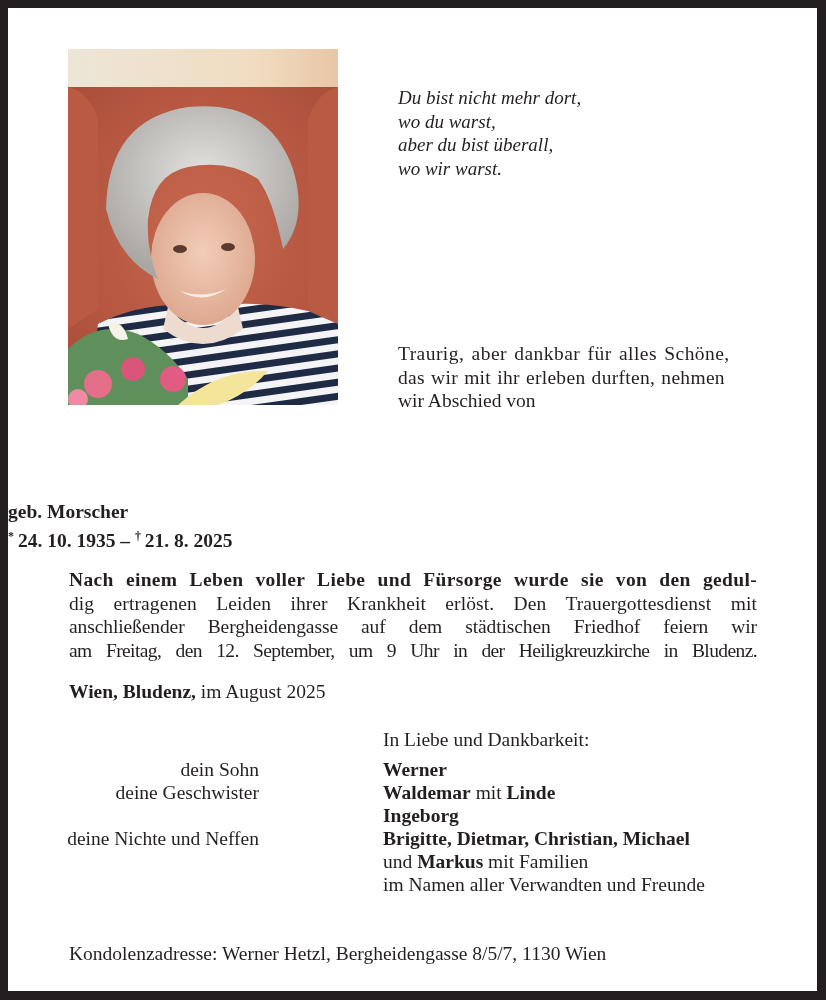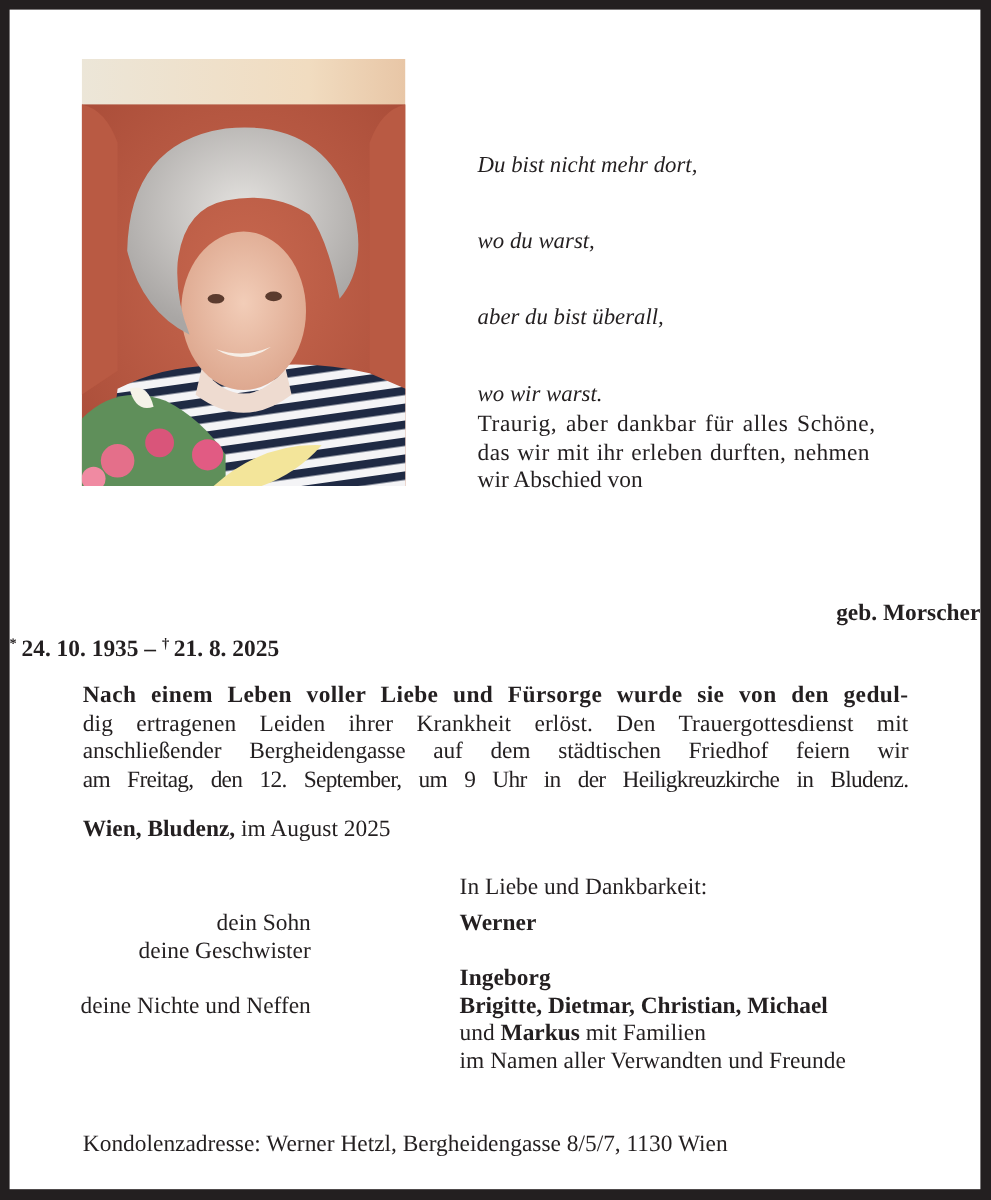--- a/index.html
+++ b/index.html
@@ -24,21 +24,21 @@
     overflow: hidden;
   }
   .photo svg { display: block; }
   .poem {
     position: absolute;
     left: 390px; top: 78px;
     font-style: italic;
     font-size: 19px;
     line-height: 23.5px;
   }
-  .poem div { white-space: nowrap; margin-top: 40px; }
+  .poem div { white-space: nowrap; }
   .intro {
     position: absolute;
     left: 390px; top: 334px;
     width: 370px;
     font-size: 19.5px;
     line-height: 23.5px;
   }
   .intro div { white-space: nowrap; }
   .intro .l1 { letter-spacing: 0.45px; word-spacing: 2px; }
   .intro .l2 { letter-spacing: 0.3px; word-spacing: 1px; }
@@ -46,25 +46,24 @@
     position: absolute;
     left: 0; right: 0; top: 424px;
     text-align: center;
     font-size: 58px;
     line-height: 64px;
     letter-spacing: 0.5px;
   }
   .born {
     position: absolute;
     left: 0; right: 0; top: 492px;
-    text-align: right;
+    text-align: left;
     font-weight: bold;
     font-size: 19.5px;
     line-height: 24px;
-    margin-left: 26px;
   }
   .dates {
     position: absolute;
     left: 0; right: 0; top: 516px;
     font-weight: bold;
     font-size: 19.5px;
     line-height: 24px;
   }
   .dates sup { font-size: 12px; vertical-align: 7px; }
   .body-text {
@@ -195,20 +194,21 @@
       <span class="names">In Liebe und Dankbarkeit:</span>
     </div>
     <div class="m-gap"></div>
     <div id="mourner-rows">
         <div class="m-row">
           <span class="rel">dein Sohn</span>
           <span class="names"><b>Werner</b></span>
         </div>
         <div class="m-row">
           <span class="rel">deine Geschwister</span>
+          <span class="names"><b>Waldemar</b><span> mit </span><b>Linde</b></span>
         </div>
         <div class="m-row">
           <span class="rel"></span>
           <span class="names"><b>Ingeborg</b></span>
         </div>
         <div class="m-row">
           <span class="rel">deine Nichte und Neffen</span>
           <span class="names"><b>Brigitte, Dietmar, Christian, Michael</b></span>
         </div>
         <div class="m-row">

